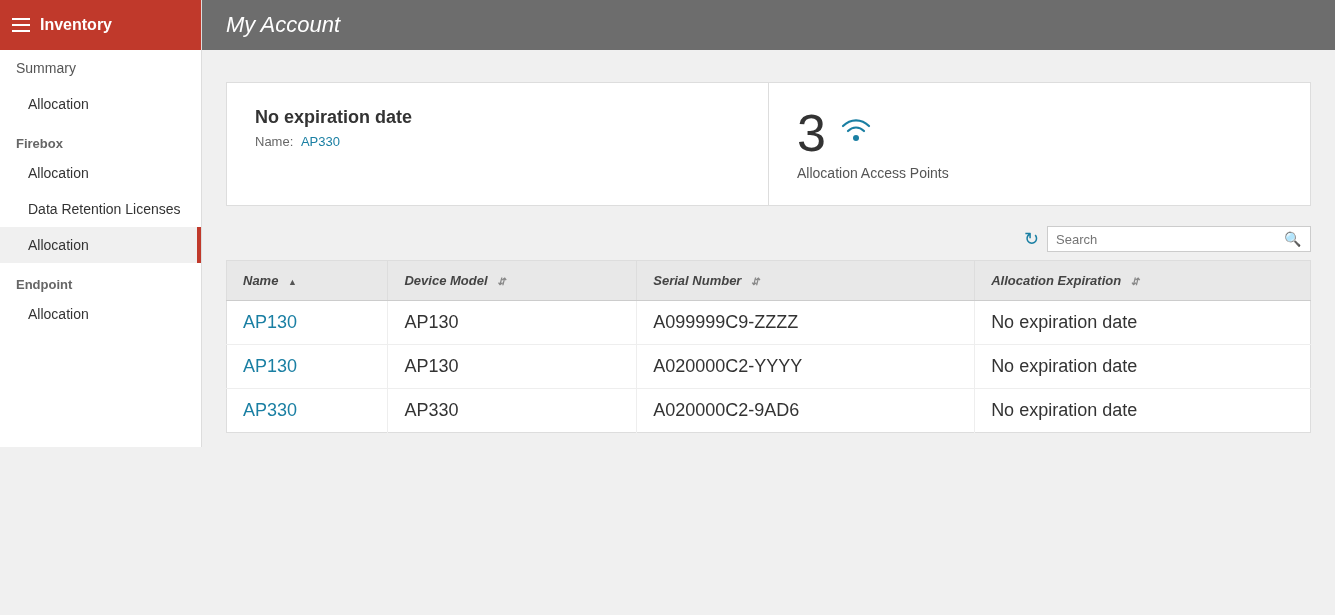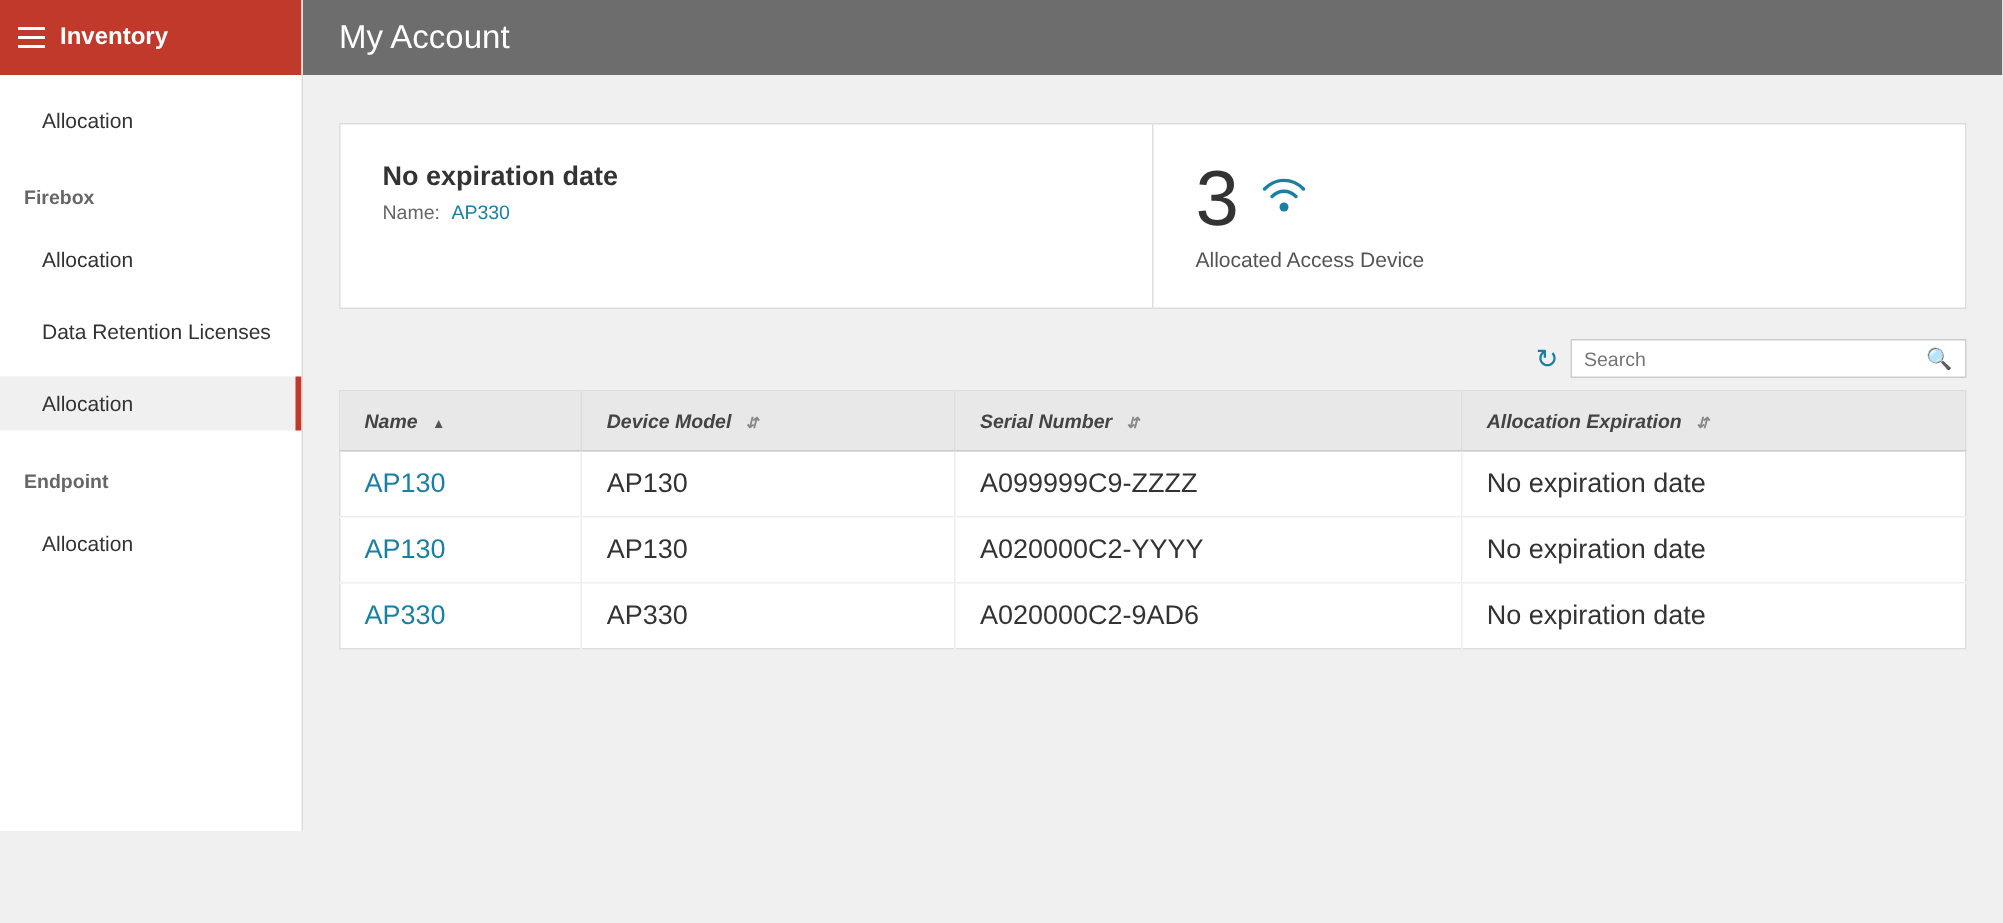--- a/index.html
+++ b/index.html
@@ -6,23 +6,22 @@
     body { font-family: Arial, sans-serif; font-size: 14px; color: #333; display: flex; height: 615px; overflow: hidden; background: #f0f0f0; }
 
     
     .sidebar {
       width: 202px;
       min-width: 202px;
       background: #fff;
       border-right: 1px solid #ddd;
       display: flex;
       flex-direction: column;
-      height: 554px;
+      height: 447px;
       overflow-y: auto;
-      gap: 12px;
     }
     .sidebar-header {
       background: #c0392b;
       color: #fff;
       display: flex;
       align-items: center;
       padding: 0 12px;
       height: 50px;
       font-size: 16px;
       font-weight: bold;
@@ -75,20 +74,21 @@
     }
     .main-header {
       background: #6d6d6d;
       color: #fff;
       padding: 0 24px;
       height: 50px;
       display: flex;
       align-items: center;
       font-size: 22px;
       font-weight: 300;
+      font-style: italic;
     }
     .main-content {
       flex: 1;
       padding: 32px 24px;
       overflow-y: auto;
       background: #f0f0f0;
     }
 
     
     .cards-row {
@@ -226,20 +226,23 @@
 <nav class="sidebar">
   <div class="sidebar-header">
     <div class="hamburger-icon">
       <span></span>
         <span></span>
         <span></span>
     </div>
     <span>Inventory</span>
   </div>
 
+  <div class="sidebar-item" style="padding-left:16px; font-size:14px; color:#555;">
+    <span>Summary</span>
+  </div>
 
   <div class="sidebar-item">
     <span>Allocation</span>
   </div>
 
   <div class="sidebar-section-label">
     <span>Firebox</span>
   </div>
   <div class="sidebar-item">
     <span>Allocation</span>
@@ -282,21 +285,21 @@
           <span class="number">3</span>
           <span class="wifi-icon">
             
             <svg width="36" height="36" viewBox="0 0 36 36" fill="none" xmlns="http://www.w3.org/2000/svg">
               <circle cx="18" cy="26" r="3" fill="#1a7fa3"></circle>
               <path d="M10 19c2.2-2.2 5.2-3.5 8-3.5s5.8 1.3 8 3.5" stroke="#1a7fa3" stroke-width="2.2" stroke-linecap="round" fill="none"></path>
               <path d="M5 14c3.5-3.5 8.4-5.7 13-5.7s9.5 2.2 13 5.7" stroke="#1a7fa3" stroke-width="2.2" stroke-linecap="round" fill="none"></path>
             </svg>
           </span>
         </div>
-        <div class="card-desc">Allocated Access Device</div>
+        <div class="card-desc">Allocation Access Points</div>
       </div>
     </div>
 
     <div class="table-controls">
       <span class="refresh-icon" title="Refresh">↻</span>
       <div class="search-box">
         <input type="text" placeholder="Search" style="">
         <span class="search-icon">🔍</span>
       </div>
     </div>

